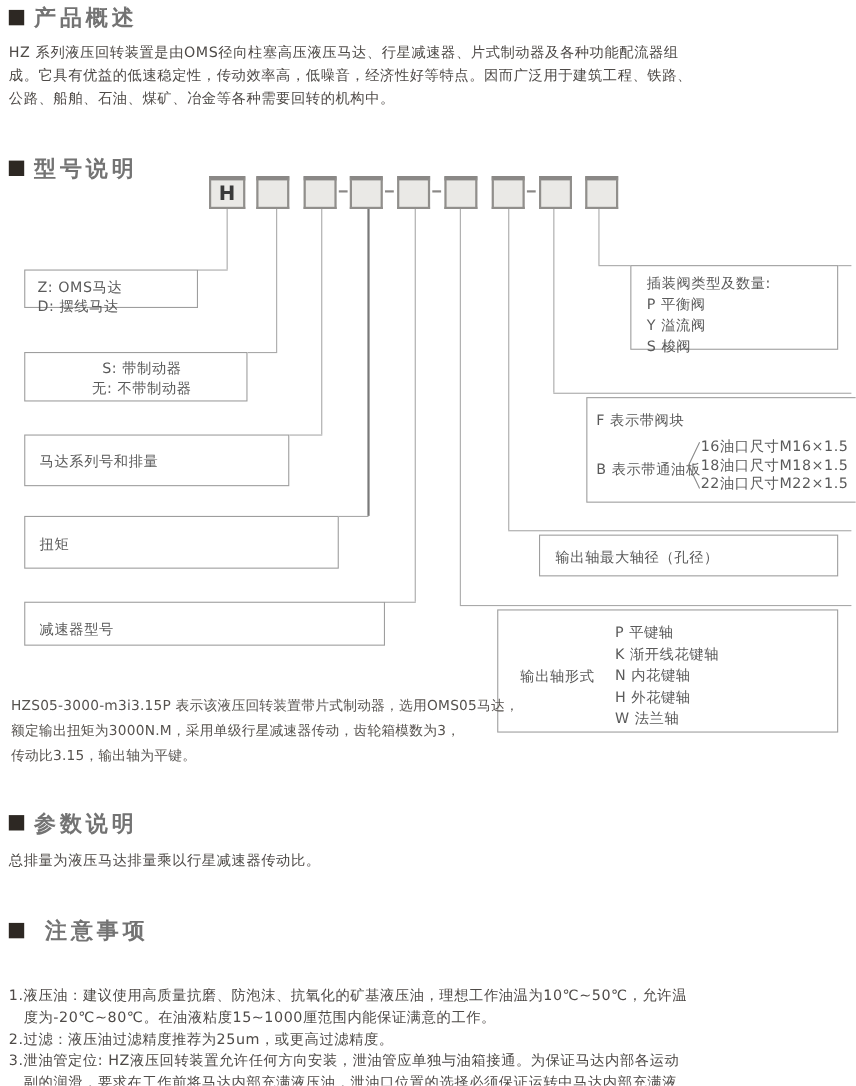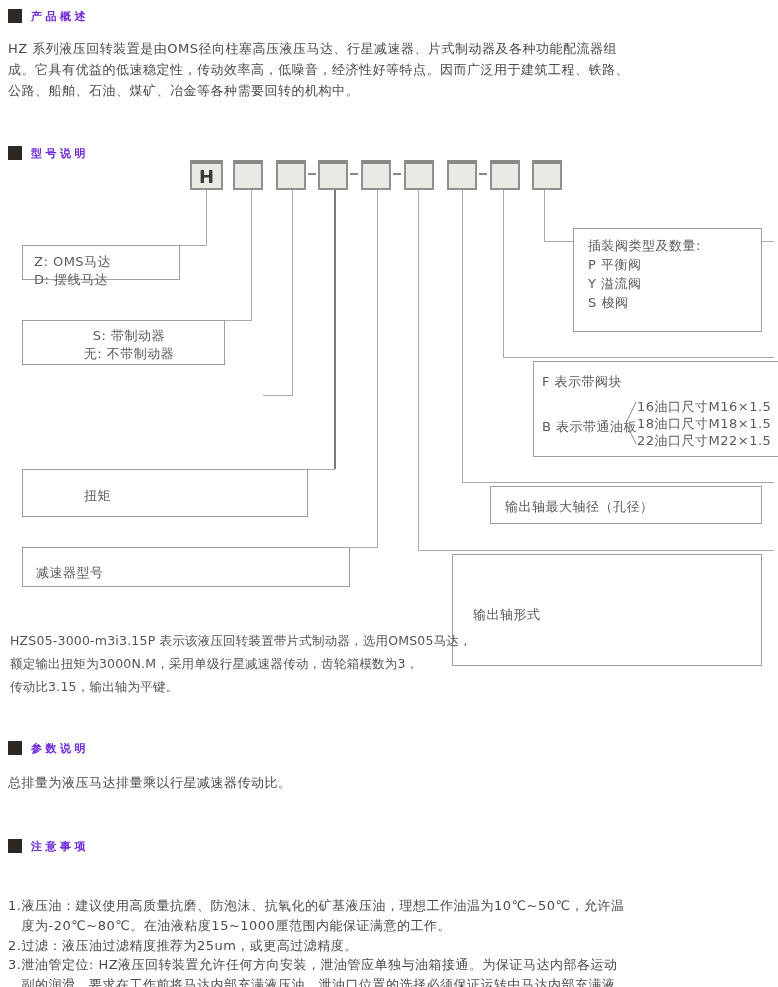--- a/index.html
+++ b/index.html
@@ -1,20 +1,20 @@
 <!DOCTYPE html>
 <html><head>
 <meta charset="utf-8">
 <style>
   html,body{margin:0;padding:0;background:#ffffff;}
   .page{position:relative;width:778px;height:987px;background:#ffffff;overflow:hidden;
         font-family:"DejaVu Sans","Liberation Sans",sans-serif;}
   .sec-head{position:absolute;display:flex;align-items:center;height:20px;}
   .sq{width:14px;height:14px;background:#2d2823;margin-right:9px;flex:0 0 auto;}
-  .sec-title{font-size:11px;font-weight:bold;letter-spacing:3.5px;color:#6d28d9;white-space:pre;}
+  .sec-title{font-size:20px;font-weight:bold;letter-spacing:3.5px;color:#737373;white-space:pre;}
   .para{position:absolute;font-size:13px;line-height:21px;letter-spacing:0.5px;color:#4e4a47;white-space:pre;}
   .example{position:absolute;font-size:12.5px;line-height:23px;letter-spacing:0.2px;color:#57534f;white-space:pre;}
   .code-box{position:absolute;top:160px;height:30px;box-sizing:border-box;background:#eae9e6;
             border:2px solid #918f8c;border-top:4px solid #8a8886;
             display:flex;align-items:center;justify-content:center;}
   .code-letter{font-size:18px;font-weight:bold;color:#3a3a3a;}
   .dash{position:absolute;top:173px;width:8px;height:2px;background:#8a8886;}
   .vline{position:absolute;width:1px;background:#a9a9a9;}
   .vline.thick{width:2px;background:#7a7a7a;}
   .hline{position:absolute;height:1px;background:#a9a9a9;}
@@ -80,28 +80,31 @@
   <div class="hline" style="left:418px;top:550px;width:356px;"></div>
 
   <div class="lbox" style="left:22px;top:245px;width:158px;height:35px;">
     <div class="lines" style="padding:7px 0 0 11px;line-height:18px;">Z: OMS马达
 D: 摆线马达</div>
   </div>
   <div class="lbox" style="left:22px;top:320px;width:203px;height:45px;text-align:center;">
     <div class="lines" style="padding:6px 0 0 11px;line-height:18px;">S: 带制动器
 无: 不带制动器</div>
   </div>
-  <div class="lbox" style="left:22px;top:469px;width:286px;height:48px;padding-left:48px;">
+  <div class="lbox" style="left:22px;top:395px;width:241px;height:47px;">
+    <div class="lines" style="padding:16px 0 0 13px;line-height:18px;">马达系列号和排量</div>
+  </div>
+  <div class="lbox" style="left:22px;top:469px;width:286px;height:48px;">
     <div class="lines" style="padding:17px 0 0 13px;line-height:18px;">扭矩</div>
   </div>
   <div class="lbox" style="left:22px;top:547px;width:328px;height:40px;">
     <div class="lines" style="padding:16px 0 0 13px;line-height:18px;">减速器型号</div>
   </div>
 
-  <div class="lbox" style="left:573px;top:228px;width:189px;height:104px;">
+  <div class="lbox" style="left:573px;top:241px;width:189px;height:77px;">
     <div class="lines" style="padding:7px 0 0 14px;line-height:19px;">插装阀类型及数量:
 P 平衡阀
 Y 溢流阀
 S 梭阀</div>
   </div>
 
   <div class="lbox" style="left:533px;top:361px;width:266px;height:96px;">
     <div style="position:absolute;left:8px;top:11px;">F 表示带阀块</div>
     <div style="position:absolute;left:8px;top:56px;">B 表示带通油板</div>
     <svg style="position:absolute;left:91px;top:38px;" width="12" height="46" viewBox="0 0 12 46">
@@ -111,33 +114,38 @@
 18油口尺寸M18×1.5
 22油口尺寸M22×1.5</div>
   </div>
 
   <div class="lbox" style="left:490px;top:486px;width:272px;height:38px;">
     <div style="padding:11px 0 0 14px;">输出轴最大轴径（孔径）</div>
   </div>
 
   <div class="lbox" style="left:452px;top:554px;width:310px;height:112px;">
     <div style="position:absolute;left:20px;top:51px;">输出轴形式</div>
+    <div class="opt-lines" style="position:absolute;left:106px;top:11px;line-height:19.5px;">P 平键轴
+K 渐开线花键轴
+N 内花键轴
+H 外花键轴
+W 法兰轴</div>
   </div>
 
   <div class="example" style="left:10px;top:629px;">HZS05-3000-m3i3.15P 表示该液压回转装置带片式制动器，选用OMS05马达，
 额定输出扭矩为3000N.M，采用单级行星减速器传动，齿轮箱模数为3，
 传动比3.15，输出轴为平键。</div>
 
   <div class="sec-head" style="left:8px;top:738px;">
     <span class="sq"></span>
     <span class="sec-title">参数说明</span>
   </div>
   <div class="para" style="left:8px;top:772px;">总排量为液压马达排量乘以行星减速器传动比。</div>
 
-  <div class="sec-head" style="left:8px;top:836px;">
+  <div class="sec-head" style="left:8px;top:836px;gap:10px;">
     <span class="sq"></span>
     <span class="sec-title">注意事项</span>
   </div>
   <div class="para" style="left:8px;top:896px;line-height:19.8px;">1.液压油：建议使用高质量抗磨、防泡沫、抗氧化的矿基液压油，理想工作油温为10℃~50℃，允许温
 　度为-20℃~80℃。在油液粘度15~1000厘范围内能保证满意的工作。
 2.过滤：液压油过滤精度推荐为25um，或更高过滤精度。
 3.泄油管定位: HZ液压回转装置允许任何方向安装，泄油管应单独与油箱接通。为保证马达内部各运动
 　副的润滑，要求在工作前将马达内部充满液压油，泄油口位置的选择必须保证运转中马达内部充满液
 　压油。</div>
 

